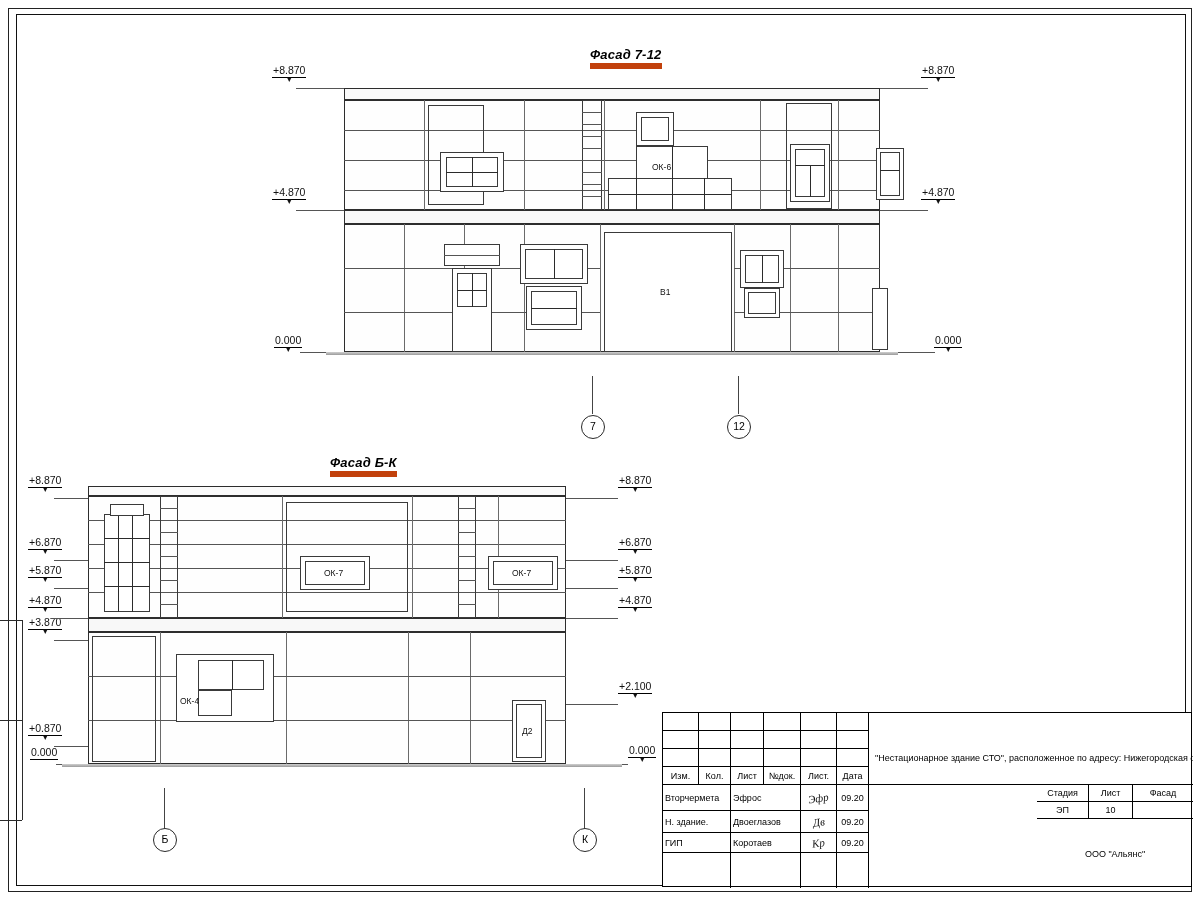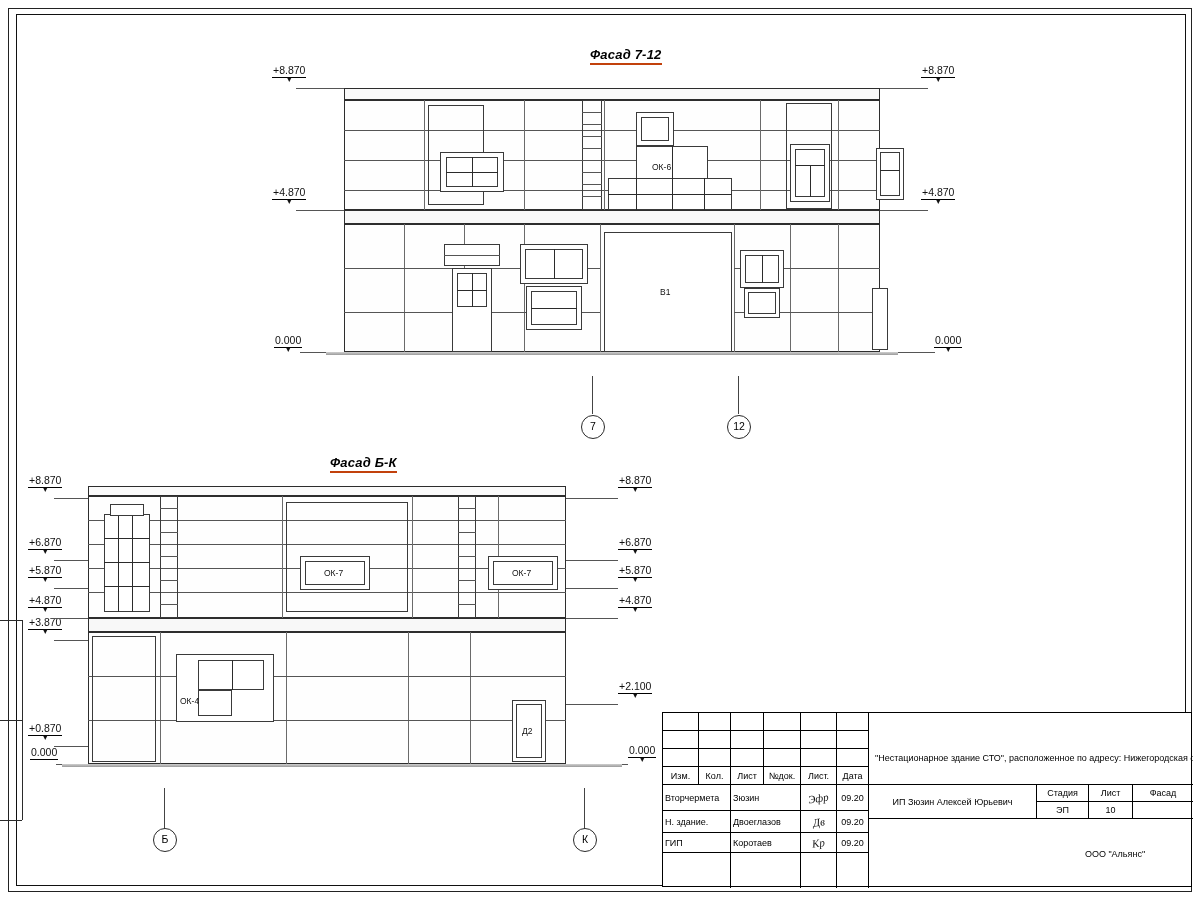--- a/index.html
+++ b/index.html
@@ -70,21 +70,21 @@
     background: linear-gradient(to bottom, #cfcfcf, #9b9b9b);
   }
   .title-drawing {
     position: absolute;
     font-style: italic;
     font-weight: bold;
     font-size: 13px;
     letter-spacing: .2px;
   }
   .title-drawing .u {
-    border-bottom: 2px solid #c2410c;
+    border-bottom: 6px solid #c2410c;
     padding-bottom: 1px;
   }
   .lvl {
     position: absolute;
     font-size: 10.5px;
     white-space: nowrap;
     color: #111;
   }
   .lvl .t {
     border-bottom: 1px solid #000;
@@ -471,21 +471,21 @@
     <div class="cell b-r b-b" style="left:174px; top:36px; width:32px; height:18px;"></div>
 
     <div class="cell b-r b-b small-txt" style="left:0; top:54px; width:36px; height:18px;">Изм.</div>
     <div class="cell b-r b-b small-txt" style="left:36px; top:54px; width:32px; height:18px;">Кол.</div>
     <div class="cell b-r b-b small-txt" style="left:68px; top:54px; width:33px; height:18px;">Лист</div>
     <div class="cell b-r b-b small-txt" style="left:101px; top:54px; width:37px; height:18px;">№док.</div>
     <div class="cell b-r b-b small-txt" style="left:138px; top:54px; width:36px; height:18px;">Лист.</div>
     <div class="cell b-r b-b small-txt" style="left:174px; top:54px; width:32px; height:18px;">Дата</div>
 
     <div class="cell b-r b-b left small-txt" style="left:0; top:72px; width:68px; height:26px;">Вторчермета</div>
-    <div class="cell b-r b-b left small-txt" style="left:68px; top:72px; width:70px; height:26px;">Зюзин</div>
+    <div class="cell b-r b-b left small-txt" style="left:68px; top:72px; width:70px; height:26px;">Эфрос</div>
     <div class="cell b-r b-b" style="left:138px; top:72px; width:36px; height:26px;">
         <span class="sign">Эфр</span>
       </div>
     <div class="cell b-r b-b small-txt" style="left:174px; top:72px; width:32px; height:26px;">09.20</div>
 
     <div class="cell b-r b-b left small-txt" style="left:0; top:98px; width:68px; height:22px;">Н. здание.</div>
     <div class="cell b-r b-b left small-txt" style="left:68px; top:98px; width:70px; height:22px;">Двоеглазов</div>
     <div class="cell b-r b-b" style="left:138px; top:98px; width:36px; height:22px;">
         <span class="sign">Дв</span>
       </div>
@@ -499,21 +499,20 @@
     <div class="cell b-r b-b small-txt" style="left:174px; top:120px; width:32px; height:20px;">09.20</div>
 
     <div class="cell b-r" style="left:0; top:140px; width:68px; height:35px;"></div>
     <div class="cell b-r" style="left:68px; top:140px; width:70px; height:35px;"></div>
     <div class="cell b-r" style="left:138px; top:140px; width:36px; height:35px;"></div>
     <div class="cell b-r" style="left:174px; top:140px; width:32px; height:35px;"></div>
 
 
     <div class="cell b-b obj-txt" style="left:206px; top:36px; width:324px; height:36px; display:block; padding:4px 6px; text-align:center;">"Нестационарное здание СТО", расположенное по адресу: Нижегородская область, г. Нижний Новгород, ул. Вторчермета, 1А</div>
 
-    <div class="cell b-r b-b mid-txt" style="left:206px; top:72px; width:168px; height:34px;">ИП Зюзин Алексей Юрьевич</div>
 
     <div class="cell b-r b-b small-txt" style="left:374px; top:72px; width:52px; height:17px;">Стадия</div>
     <div class="cell b-r b-b small-txt" style="left:426px; top:72px; width:44px; height:17px;">Лист</div>
     <div class="cell b-b small-txt" style="left:470px; top:72px; width:60px; height:17px;">Фасад</div>
 
     <div class="cell b-r b-b mid-txt" style="left:374px; top:89px; width:52px; height:17px;">ЭП</div>
     <div class="cell b-r b-b mid-txt" style="left:426px; top:89px; width:44px; height:17px;">10</div>
     <div class="cell b-b mid-txt" style="left:470px; top:89px; width:60px; height:17px;"></div>
 
     <div class="cell mid-txt" style="left:374px; top:106px; width:156px; height:69px;">ООО "Альянс"</div>

